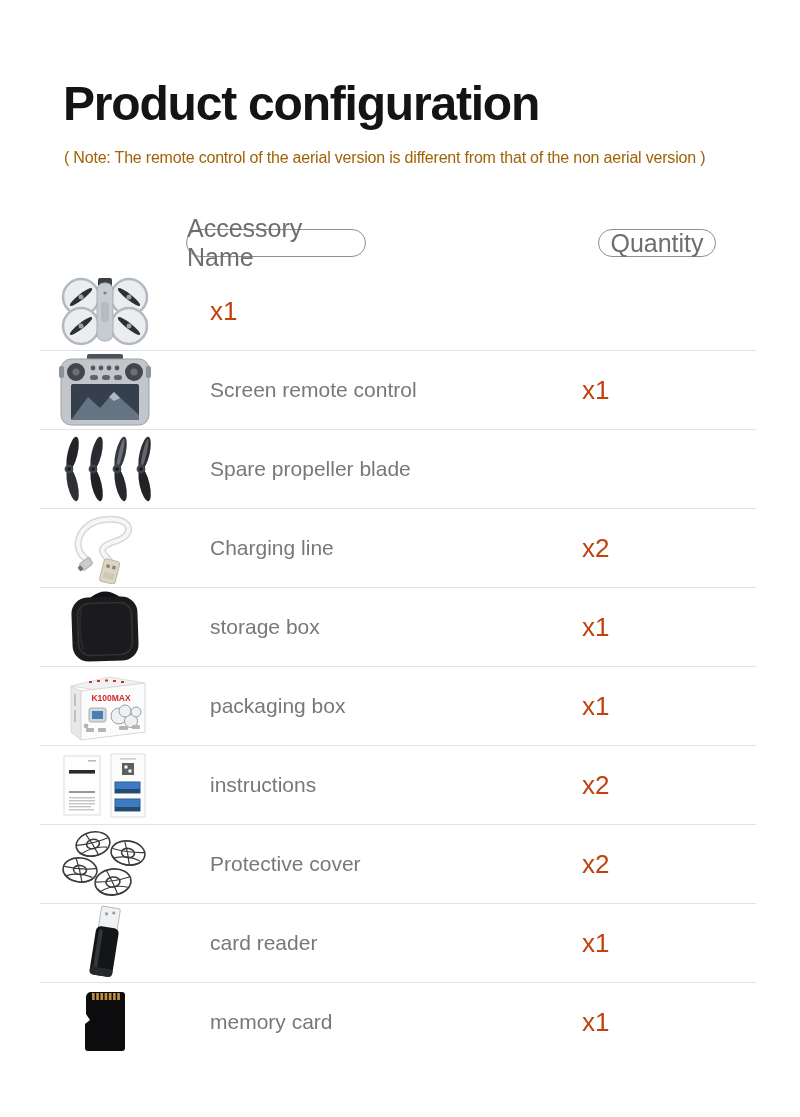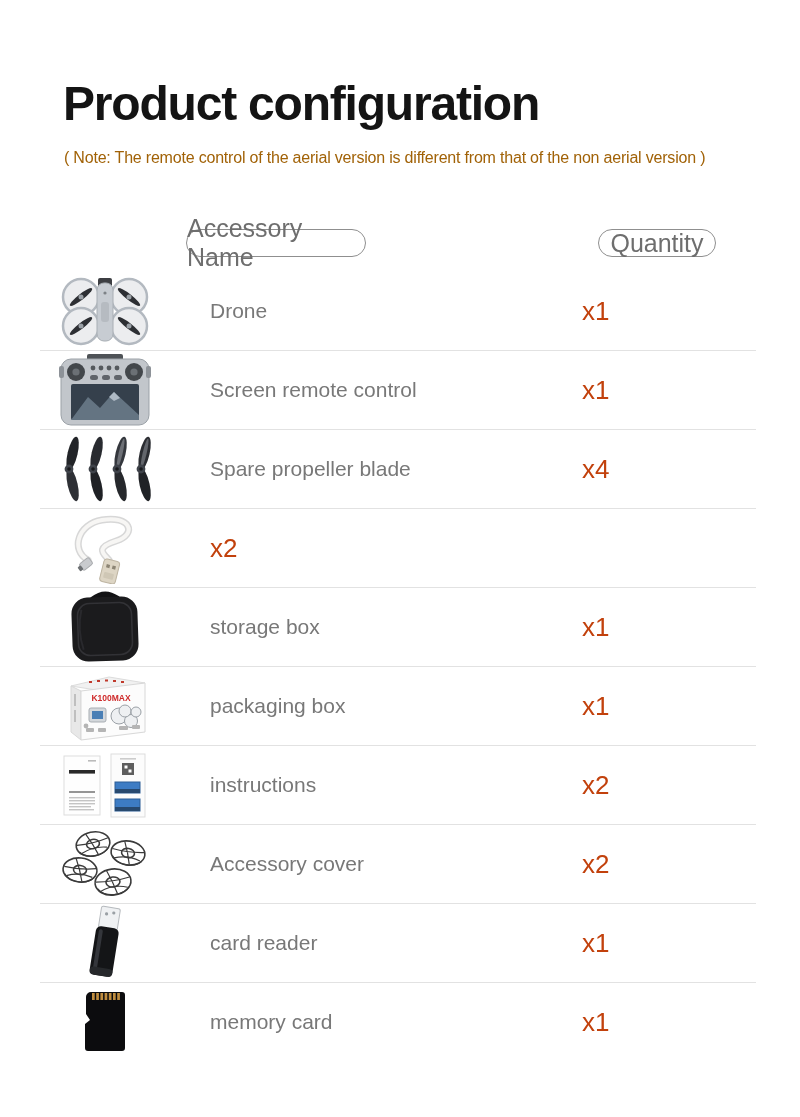--- a/index.html
+++ b/index.html
@@ -52,21 +52,20 @@
               <circle cx="76" cy="21" r="2.5"></circle>
             <circle cx="28" cy="50" r="2.5"></circle>
               <circle cx="76" cy="50" r="2.5"></circle>
           </g>
           <rect x="45" y="2" width="14" height="11" rx="2" fill="#3c3e42"></rect>
           <rect x="44" y="7" width="16" height="58" rx="7" fill="#c7ccd2" stroke="#a8aeb4"></rect>
           <rect x="48" y="26" width="8" height="20" rx="3" fill="#b6bbc1"></rect>
           <circle cx="52" cy="17" r="1.6" fill="#7d8287"></circle>
         </svg>
       </div>
-      <div class="name-cell">Drone</div>
       <div class="qty-cell">x1</div>
     </div>
     <div class="divider"></div>
 
     <div class="row">
       <div class="icon-cell">
         <svg width="92" height="72" viewBox="0 0 92 72">
           <rect x="28" y="0" width="36" height="7" rx="2" fill="#4e5256"></rect>
           <rect x="2" y="5" width="88" height="66" rx="10" fill="#c2c6cb" stroke="#9ba1a7"></rect>
           <rect x="0" y="12" width="5" height="12" rx="2" fill="#8d9298"></rect>
@@ -121,41 +120,41 @@
           <g transform="translate(85 37)">
             <ellipse cy="-16" rx="5" ry="17" transform="rotate(13)" fill="#2b2d32"></ellipse>
             <ellipse cy="-16" rx="2" ry="15" transform="rotate(13)" fill="#63666c"></ellipse>
             <ellipse cy="16" rx="5" ry="17" transform="rotate(-13)" fill="#202226"></ellipse>
             <circle r="4.4" fill="#3f434a"></circle>
               <circle r="1.8" fill="#17181b"></circle>
           </g>
         </svg>
       </div>
       <div class="name-cell">Spare propeller blade</div>
-      <div class="qty-cell">x4</div>
     </div>
     <div class="divider"></div>
 
     <div class="row">
       <div class="icon-cell">
         <svg width="86" height="72" viewBox="0 0 86 72">
           <path d="M26,48 C8,38 16,12 40,8 C68,3 76,22 54,29 C32,36 42,42 47,48" fill="none" stroke="#d7d7d7" stroke-width="7" stroke-linecap="round"></path>
           <path d="M26,48 C8,38 16,12 40,8 C68,3 76,22 54,29 C32,36 42,42 47,48" fill="none" stroke="#f7f6f4" stroke-width="4" stroke-linecap="round"></path>
           <g transform="rotate(-38 24 52)">
             <rect x="18" y="48" width="12" height="8" rx="2" fill="#c9cbce" stroke="#a9abae"></rect>
             <rect x="15" y="49.5" width="4" height="5" rx="1" fill="#6e7174"></rect>
           </g>
           <g transform="rotate(14 48 58)">
             <rect x="40" y="48" width="16" height="23" rx="3" fill="#ddd5c4" stroke="#bdb4a1"></rect>
             <rect x="43.5" y="53" width="3.4" height="3.4" fill="#8d8574"></rect>
             <rect x="49.5" y="53" width="3.4" height="3.4" fill="#8d8574"></rect>
             <rect x="43" y="61" width="10" height="6" rx="1" fill="#cfc7b5"></rect>
           </g>
         </svg>
       </div>
+      <div class="name-cell">Charging line</div>
       <div class="qty-cell">x2</div>
     </div>
     <div class="divider"></div>
 
     <div class="row">
       <div class="icon-cell">
         <svg width="80" height="76" viewBox="0 0 80 76">
           <g transform="rotate(-2 40 40)">
             <path d="M29,10 q12,-9 24,0" stroke="#121214" stroke-width="6" fill="none" stroke-linecap="round"></path>
             <rect x="7" y="8" width="66" height="64" rx="16" fill="#1b1b1d"></rect>
@@ -263,21 +262,21 @@
             </g>
             <g transform="translate(58 57) rotate(-7)">
               <ellipse rx="18" ry="13"></ellipse>
                 <ellipse rx="7" ry="5" fill="none"></ellipse>
               <path d="M-17,-2 Q0,0 17,-3 M-5,-12 Q0,0 3,12 M-14,8 Q0,2 14,7" fill="none" stroke-width="1.2"></path>
               <path d="M-16,5 a18,13 0 0 0 32,1" fill="none" stroke-width="1.2"></path>
             </g>
           </g>
         </svg>
       </div>
-      <div class="name-cell">Accessory cover</div>
+      <div class="name-cell">Protective cover</div>
       <div class="qty-cell">x2</div>
     </div>
     <div class="divider"></div>
 
     <div class="row">
       <div class="icon-cell">
         <svg width="56" height="78" viewBox="0 0 56 78">
           <g transform="rotate(9 28 39)">
             <rect x="19" y="3" width="19" height="22" rx="2" fill="#eff1f3" stroke="#b5b9bd"></rect>
             <circle cx="25" cy="10" r="1.6" fill="#9aa0a5"></circle>

